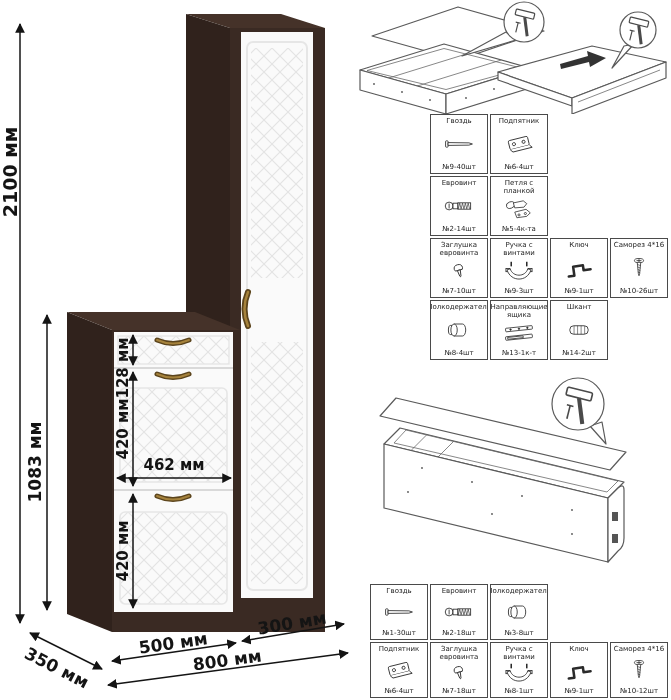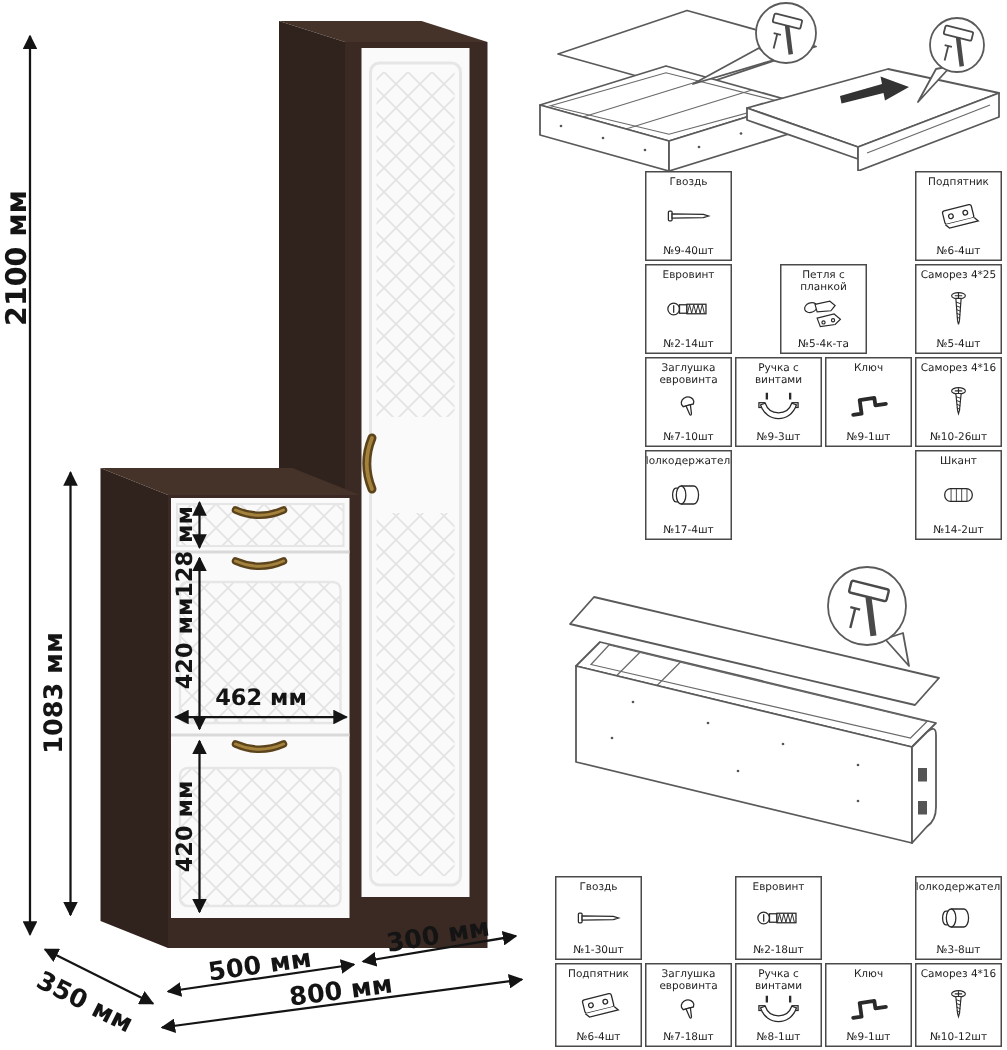--- a/index.html
+++ b/index.html
@@ -6,21 +6,21 @@
   .canvas{position:relative;width:671px;height:700px;background:#ffffff;overflow:hidden;
           font-family:"DejaVu Sans","Liberation Sans",sans-serif;}
   svg.abs{position:absolute;}
   .dim{stroke:#141414;stroke-width:1.5;fill:none;}
   .dimtxt{font-weight:bold;fill:#141414;font-family:"DejaVu Sans","Liberation Sans",sans-serif;}
   .sketch{stroke:#5a5a5a;stroke-width:1.2;fill:#ffffff;stroke-linejoin:round;}
   .sketch-thin{stroke:#6a6a6a;stroke-width:0.8;fill:none;}
   .parts-table{position:absolute;right:3px;}
   #table-top{top:114px;}
   #table-bottom{top:584px;}
-  .t-row{display:flex;justify-content:space-between;gap:2px;margin-bottom:2px;}
+  .t-row{display:flex;justify-content:flex-start;gap:2px;margin-bottom:2px;}
   .t-cell{width:58px;box-sizing:border-box;border:1px solid #4a4a4a;background:#fff;
           display:flex;flex-direction:column;align-items:center;overflow:hidden;}
   #table-top .t-cell{height:60px;}
   #table-bottom .t-cell{height:56px;}
   .t-name{font-size:7px;line-height:1.15;color:#1c1c1c;text-align:center;padding:2px 1px 0 1px;}
   .t-icon{flex:1;display:flex;align-items:center;justify-content:center;}
   .t-icon svg{width:42px;height:24px;}
   .t-qty{font-size:7px;color:#1c1c1c;padding-bottom:2px;}
 </style>
 </head>
@@ -245,35 +245,20 @@
                 <ellipse cx="10" cy="10" rx="6" ry="4.5" transform="rotate(-20 10 10)"></ellipse>
                 <path d="M14 7 l14 -3 5 4 -4 5 -13 1 z"></path>
                 <path d="M16 20 l16 -4 6 5 -5 5 -14 2 z"></path>
                 <circle cx="22" cy="24" r="1.5"></circle>
                 <circle cx="31" cy="22" r="1.5"></circle>
               </g>
             </svg>
           </div>
           <div class="t-qty">№5-4к-та</div>
         </div>
-        <div class="t-cell">
-          <div class="t-name">Саморез 4*25</div>
-          <div class="t-icon">
-            <svg viewBox="0 0 44 34">
-              <g stroke="#2a2a2a" fill="#fff" stroke-width="1.1">
-                <ellipse cx="22" cy="4.5" rx="6.5" ry="3"></ellipse>
-                <line x1="22" y1="2" x2="22" y2="7"></line>
-                <line x1="18.5" y1="4.5" x2="25.5" y2="4.5"></line>
-                <path d="M19.5 7 h5 l-1.6 21 -0.9 3.5 -0.9 -3.5 z"></path>
-                <path d="M19.7 10.5 l4.6 1.6 M19.9 14 l4.2 1.6 M20.1 17.5 l3.8 1.6 M20.3 21 l3.4 1.6 M20.5 24.5 l3 1.6" fill="none" stroke-width="0.9"></path>
-              </g>
-            </svg>
-          </div>
-          <div class="t-qty">№5-4шт</div>
-        </div>
       </div>
       <div class="t-row">
         <div class="t-cell">
           <div class="t-name">Заглушка евровинта</div>
           <div class="t-icon">
             <svg viewBox="0 0 44 34">
               <g transform="rotate(-15 22 17)" stroke="#2a2a2a" fill="#fff" stroke-width="1.2">
                 <path d="M16.5 12 a6 5.5 0 1 1 12 0 l-1 2.5 h-10 z"></path>
                 <path d="M20.3 14.5 l1.2 8.5 q0.9 2.2 1.8 0 l1.2 -8.5 z"></path>
               </g>
@@ -328,21 +313,41 @@
           <div class="t-name">Полкодержатель</div>
           <div class="t-icon">
             <svg viewBox="0 0 44 34">
               <g stroke="#2a2a2a" fill="#fff" stroke-width="1.2">
                 <path d="M15 8.5 h12 a4.5 8.5 0 0 1 0 17 h-12"></path>
                 <path d="M15 10.5 h-5 a3 6.5 0 0 0 0 13 h5"></path>
                 <ellipse cx="15" cy="17" rx="4.5" ry="8.5"></ellipse>
               </g>
             </svg>
           </div>
-          <div class="t-qty">№17-4шт</div>
+          <div class="t-qty">№8-4шт</div>
+        </div>
+        <div class="t-cell">
+          <div class="t-name">Направляющие ящика</div>
+          <div class="t-icon">
+            <svg viewBox="0 0 44 34">
+              <g stroke="#2a2a2a" fill="#fff" stroke-width="1.1">
+                <g transform="rotate(-6 22 10)">
+                  <rect x="3" y="7" width="38" height="5" rx="1"></rect>
+                  <circle cx="10" cy="9.5" r="1" fill="#2a2a2a"></circle>
+                  <circle cx="22" cy="9.5" r="1" fill="#2a2a2a"></circle>
+                  <circle cx="34" cy="9.5" r="1" fill="#2a2a2a"></circle>
+                </g>
+                <g transform="rotate(-6 22 22)">
+                  <rect x="3" y="19" width="38" height="5" rx="1"></rect>
+                  <rect x="6" y="20.2" width="22" height="2.6"></rect>
+                </g>
+              </g>
+            </svg>
+          </div>
+          <div class="t-qty">№13-1к-т</div>
         </div>
         <div class="t-cell">
           <div class="t-name">Шкант</div>
           <div class="t-icon">
             <svg viewBox="0 0 44 34">
               <g stroke="#2a2a2a" fill="#fff" stroke-width="1.2">
                 <rect x="9" y="11" width="26" height="12" rx="5.5"></rect>
                 <path d="M15 11.3 v11.4 M20 11 v12 M25 11 v12 M30 11.3 v11.4" stroke-width="0.8"></path>
               </g>
             </svg>

